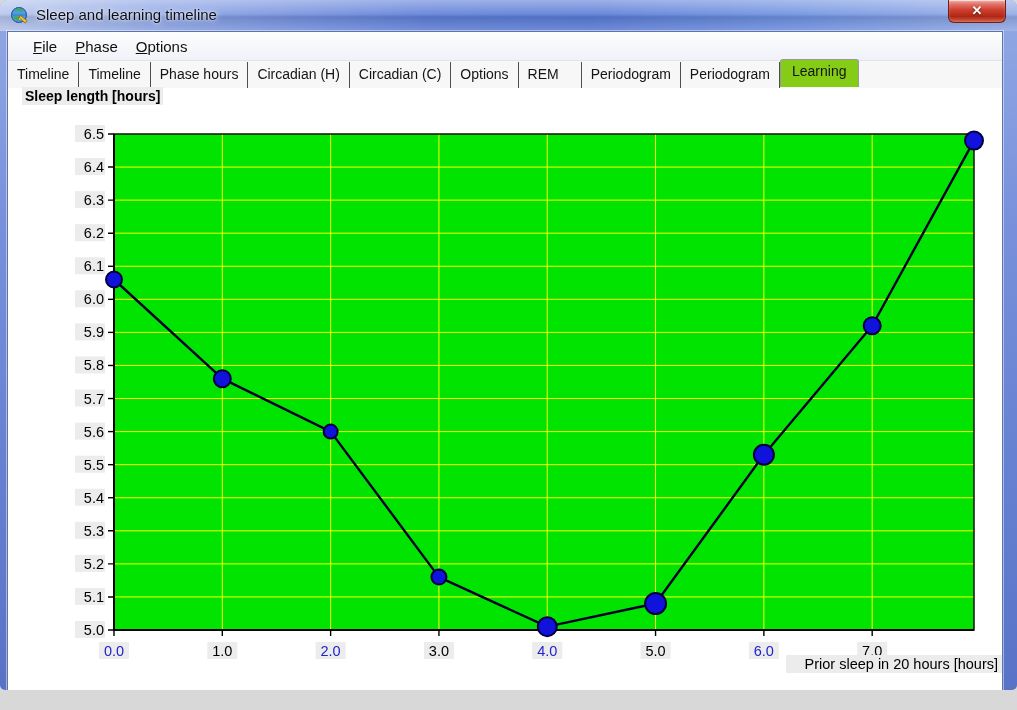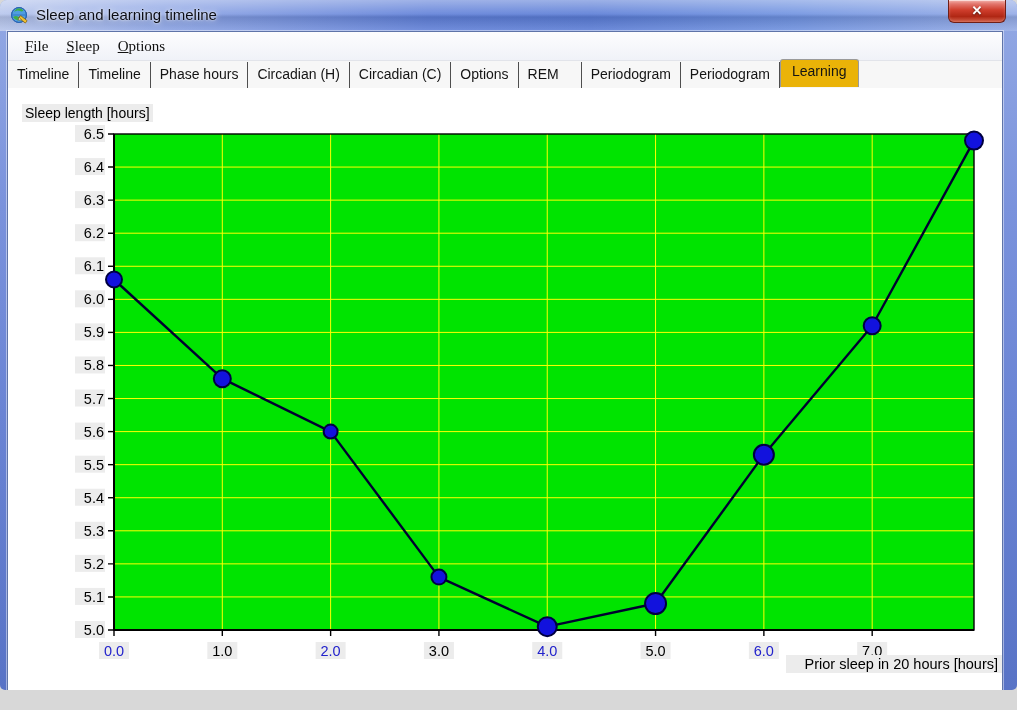--- a/index.html
+++ b/index.html
@@ -32,39 +32,39 @@
     color:#fff; font-size:13px; font-weight:bold; text-align:center; line-height:21px;
     text-shadow:0 1px 2px rgba(0,0,0,.6); cursor:default;
   }
   
   #window-content {
     position:absolute; left:7px; top:31px; width:996px; height:666px;
     background:#ffffff; border:1px solid #5f74a8; box-sizing:border-box;
     box-shadow:0 0 0 1px rgba(255,255,255,.45);
   }
   #menu-bar {
-    display:flex; align-items:center; height:28px; padding-left:8px;
+    display:flex; align-items:center; height:28px; padding-left:16px;
     background:linear-gradient(180deg,#fdfdfe 0%,#f0f2f8 100%);
-    border-bottom:1px solid #e2e4ea; font-size:15px; color:#101010;font-family:Liberation Serif, serif;
+    border-bottom:1px solid #e2e4ea; font-size:15px; color:#101010;
   }
   .menu-item { padding:3px 9px; display:inline-block; cursor:default; }
   .menu-item::first-letter { text-decoration:underline; }
   #tab-bar {
     display:flex; align-items:flex-end; height:27px; 
     background:#f7f7f7; font-size:14px; color:#141414; position:relative; z-index:2;
   }
   .tab { padding:4px 9px 6px 9px; border-right:1px solid #4e4e4e; cursor:default; white-space:nowrap; }
   .tab.active {
-    position:relative; top:-1px; background:#eab308;
+    position:relative; top:-1px; background:#84cc16;
     border:1px solid #9a9a9a; border-bottom:none; border-radius:3px 3px 0 0;
     padding:3px 11px 8px 11px; margin-right:2px;
   }
   #y-axis-title {
-    position:absolute; left:14px; top:72px; z-index:2;
-    background:#ececec; padding:1px 3px; font-size:14px; color:#000;
+    position:absolute; left:14px; top:55px; z-index:2;
+    background:#ececec; padding:1px 3px; font-size:14px; color:#000;font-weight:bold;
   }
   #chart-svg { position:absolute; left:0; top:0; width:996px; height:666px; z-index:1; }
 </style>
 </head>
 <body>
 
 <div id="app-window">
 
   <div id="title-bar">
     <svg id="title-icon" viewBox="0 0 19 19">
@@ -77,21 +77,21 @@
       <path d="M9.2 11.2 l2.2 2.6 -3.2 0.4 Z" fill="#f5e6c8" stroke="#7a5a10" stroke-width="0.6"></path>
     </svg>
     <span id="title-text">Sleep and learning timeline</span>
     <div id="close-button">✕</div>
   </div>
 
   <div id="window-content">
 
     <div id="menu-bar">
       <span class="menu-item">File</span>
-      <span class="menu-item">Sleep</span>
+      <span class="menu-item">Phase</span>
       <span class="menu-item">Options</span>
     </div>
 
     <div id="tab-bar">
       <span class="tab">Timeline</span>
       <span class="tab">Timeline</span>
       <span class="tab">Phase hours</span>
       <span class="tab">Circadian (H)</span>
       <span class="tab">Circadian (C)</span>
       <span class="tab">Options</span>

